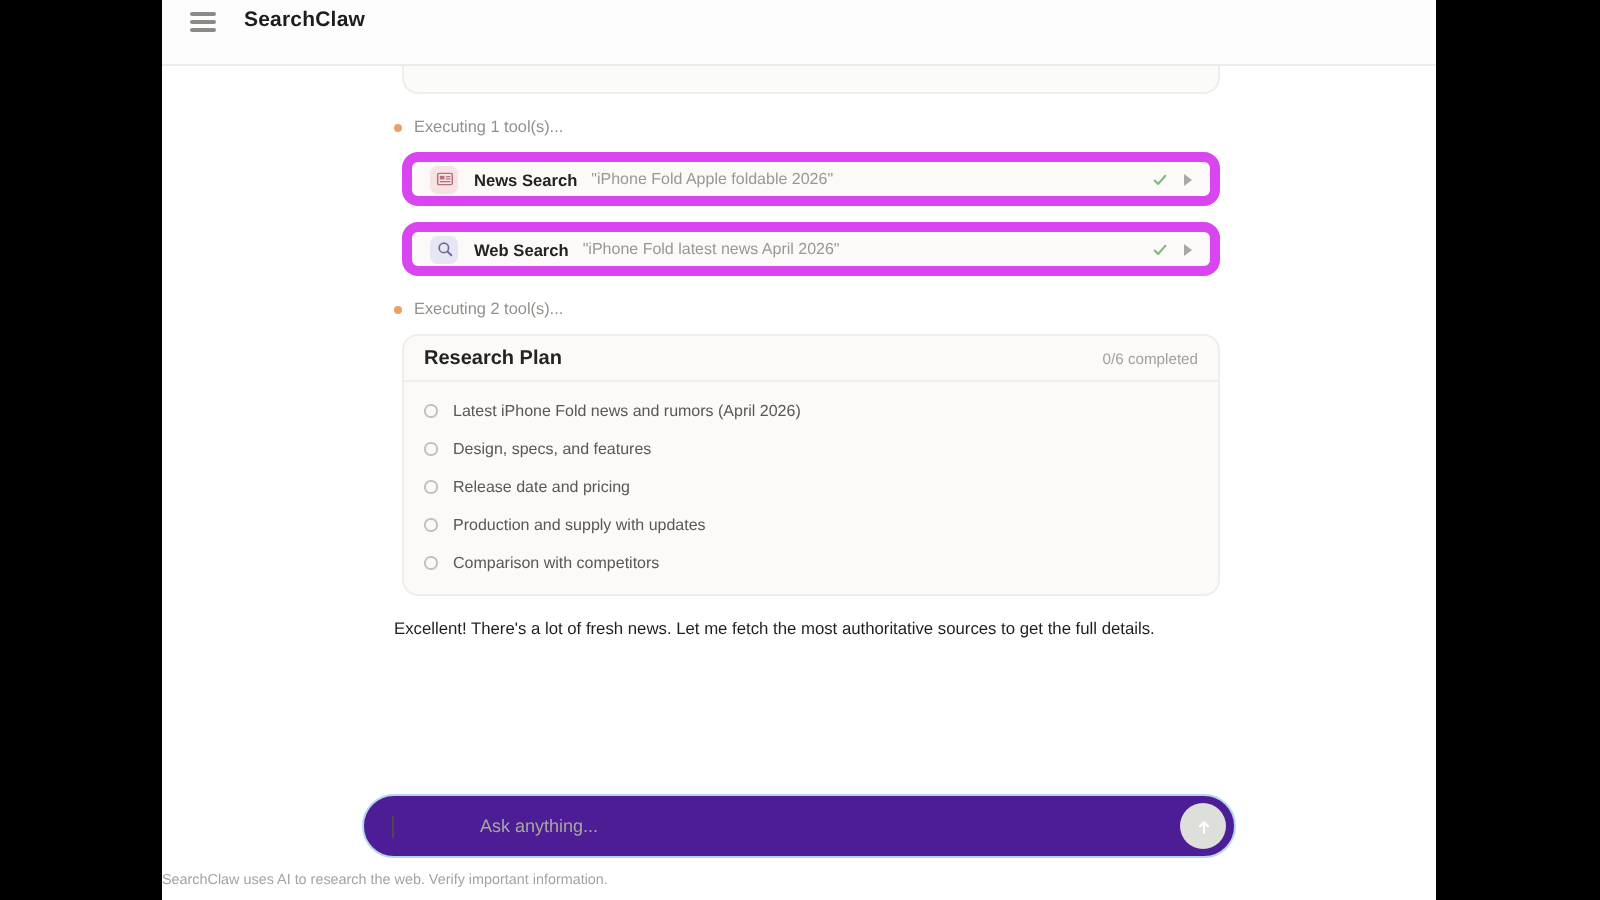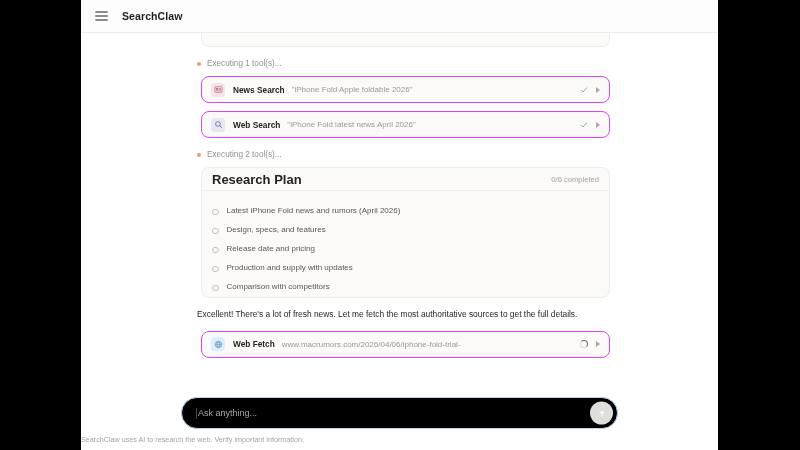--- a/index.html
+++ b/index.html
@@ -16,21 +16,21 @@
     background: #ffffff;
     display: flex; flex-direction: column;
     overflow: hidden;
   }
 
   
   #topbar {
     height: 28px; flex: 0 0 28px;
     background: #fdfdfd;
     border-bottom: 1px solid #ececea;
-    display: flex; align-items: center;
+    display: flex; align-items: flex-end;
     padding: 16px 14px; gap: 14px;
   }
   .hamburger { width: 13px; display: flex; flex-direction: column; gap: 2.5px; cursor: pointer; }
   .hamburger span { display:block; height: 1.6px; background: #8b8b88; border-radius: 1px; }
   #brand { font-size: 10.5px; font-weight: bold; color: #1d1d1b; letter-spacing: .1px; }
 
   
   #scroll {
     flex: 1 1 auto;
     position: relative;
@@ -59,21 +59,21 @@
   }
   .exec-dot { width: 4px; height: 4px; border-radius: 50%; background: #e8a06a; flex: 0 0 4px; }
 
   
   .tool-card {
     display: flex; align-items: center;
     height: 27px;
     margin: 0 8px 8px 8px;
     padding: 0 9px;
     background: #fbfaf8;
-    border: 1px solid #d946ef;
+    border: 5px solid #d946ef;
     border-radius: 8px;
   }
   .tool-icon {
     width: 14px; height: 14px; flex: 0 0 14px;
     border-radius: 4px;
     display: flex; align-items: center; justify-content: center;
     margin-right: 8px;
   }
   .ti-news { background: #f7e3e4; }
   .ti-web  { background: #e7e6f3; }
@@ -107,25 +107,25 @@
     background: #fbfaf8;
     border: 1px solid #efeeea;
     border-radius: 8px;
     overflow: hidden;
   }
   .plan-head {
     display: flex; align-items: center; justify-content: space-between;
     height: 23px; padding: 0 10px;
     border-bottom: 1px solid #efeeea;
   }
-  .plan-title { font-size: 13px; font-weight: bold; color: #232320; }
+  .plan-title { font-size: 10px; font-weight: bold; color: #232320; }
   .plan-count { font-size: 7.6px; color: #a2a09a; }
   .plan-body { padding: 5px 10px 6px 10px; }
   .plan-item {
-    display: flex; align-items: flex-end; gap: 8px;
+    display: flex; align-items: center; gap: 8px;
     height: 19px;
     font-size: 8px; color: #595853;
   }
   .plan-box {
     width: 6.5px; height: 6.5px; flex: 0 0 6.5px;
     border: 1px solid #c3c2bc; border-radius: 50%;
   }
 
   
   .assistant-msg {
@@ -138,23 +138,24 @@
   #composer-wrap {
     flex: 0 0 auto;
     padding: 10px 100px 6px 100px;
     background: #ffffff;
   }
   #composer {
     position: relative;
     height: 32px;
     border: 1px solid #b6d4ef;
     border-radius: 17px;
-    background: #000000;
+    background: #4c1d95;
     display: flex; align-items: center;
     padding: 0 34px 0 14px;
+    gap: 42px;
   }
   .caret {
     width: 1px; height: 11px; background: #4a4a46;
     margin-right: 1px;
   }
   #placeholder { font-size: 9px; color: #a8a7a2; }
   #send-btn {
     position: absolute; right: 4px; top: 50%;
     transform: translateY(-50%);
     width: 23px; height: 23px; border-radius: 50%;
@@ -259,37 +260,20 @@
           </div>
           <div class="plan-item">
             <span class="plan-box"></span>
             <span>Comparison with competitors</span>
           </div>
         </div>
       </div>
 
       <div class="assistant-msg">Excellent! There's a lot of fresh news. Let me fetch the most authoritative sources to get the full details.</div>
 
-      <div class="tool-card">
-        <div class="tool-icon ti-fetch">
-          <svg width="9" height="9" viewBox="0 0 16 16">
-            <circle cx="8" cy="8" r="5.6" fill="none" stroke="#5b93c4" stroke-width="1.3"></circle>
-            <ellipse cx="8" cy="8" rx="2.5" ry="5.6" fill="none" stroke="#5b93c4" stroke-width="1.1"></ellipse>
-            <line x1="2.4" y1="8" x2="13.6" y2="8" stroke="#5b93c4" stroke-width="1.1"></line>
-            <line x1="3.3" y1="5.2" x2="12.7" y2="5.2" stroke="#5b93c4" stroke-width="0.9"></line>
-            <line x1="3.3" y1="10.8" x2="12.7" y2="10.8" stroke="#5b93c4" stroke-width="0.9"></line>
-          </svg>
-        </div>
-        <div class="tool-name">Web Fetch</div>
-        <div class="tool-arg">www.macrumors.com/2026/04/06/iphone-fold-trial-</div>
-        <div class="tool-actions">
-          <div class="spinner"></div>
-          <div class="chev"></div>
-        </div>
-      </div>
 
     </div>
   </div>
 
   <div id="composer-wrap">
     <div id="composer">
       <span class="caret"></span>
       <span id="placeholder">Ask anything...</span>
       <div id="send-btn">
         <svg width="10" height="10" viewBox="0 0 16 16">

